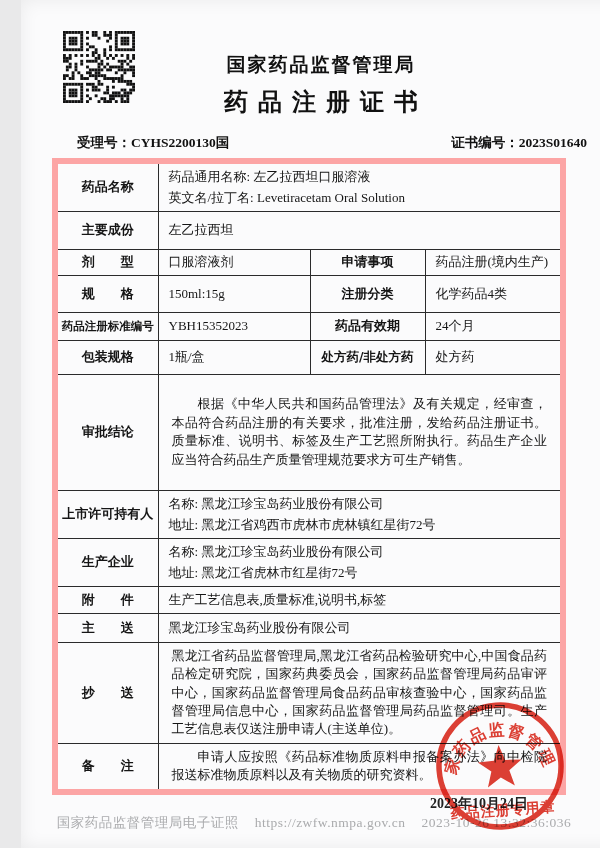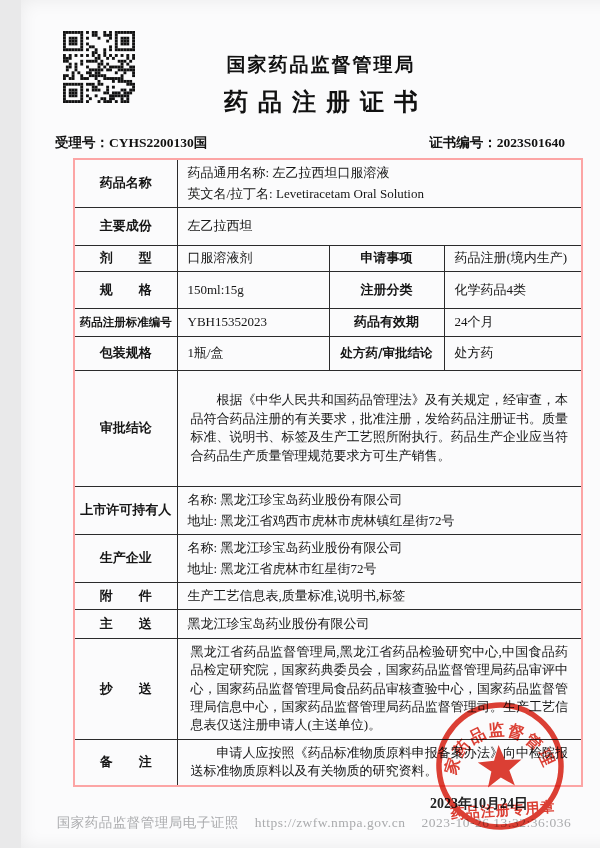--- a/index.html
+++ b/index.html
@@ -21,29 +21,29 @@
     position:absolute;left:0;top:52px;width:100%;text-align:center;
     font-family:"DejaVu Sans","Liberation Sans",sans-serif;
     font-weight:700;font-size:19px;letter-spacing:2px;color:#111;
   }
   .cert-title{
     position:absolute;left:0;top:86px;width:100%;text-align:center;
     font-family:"Liberation Serif","DejaVu Serif",serif;
     font-weight:600;font-size:24px;letter-spacing:10px;text-indent:10px;color:#111;
   }
   .meta-row{
-    position:absolute;left:34px;top:134px;width:510px;
+    position:absolute;left:56px;top:134px;width:510px;
     display:flex;justify-content:space-between;
     font-size:13.5px;font-weight:600;color:#111;
   }
   
   table.cert{
-    position:absolute;left:52px;top:158px;width:510px;
+    position:absolute;left:31px;top:158px;width:510px;
     border-collapse:collapse;table-layout:fixed;
-    border:2px solid #fca5a5;
+    border:6px solid #fca5a5;
   }
   table.cert td{
     border:1px solid #2b2b2b;vertical-align:middle;
     font-size:13px;color:#151515;overflow:hidden;
   }
   td.lbl{
     text-align:center;font-weight:700;
     font-family:"DejaVu Sans","Liberation Sans",sans-serif;
     font-size:13.5px;padding:0 1px;color:#111;
   }
@@ -420,21 +420,21 @@
     <tr style="height:28px;">
       <td class="lbl small">药品注册标准编号</td>
       <td class="val">YBH15352023</td>
       <td class="lbl">药品有效期</td>
       <td class="val">24个月</td>
     </tr>
 
     <tr style="height:34px;">
       <td class="lbl">包装规格</td>
       <td class="val">1瓶/盒</td>
-      <td class="lbl small" style="font-size:12.5px;">处方药/审批结论</td>
+      <td class="lbl small" style="font-size:12.5px;">处方药/非处方药</td>
       <td class="val">处方药</td>
     </tr>
 
     <tr style="height:116px;">
       <td class="lbl">审批结论</td>
       <td class="para indent" colspan="3">
         <span class="txt">根据《中华人民共和国药品管理法》及有关规定，经审查，本品符合药品注册的有关要求，批准注册，发给药品注册证书。质量标准、说明书、标签及生产工艺照所附执行。药品生产企业应当符合药品生产质量管理规范要求方可生产销售。</span>
       </td>
     </tr>
 

